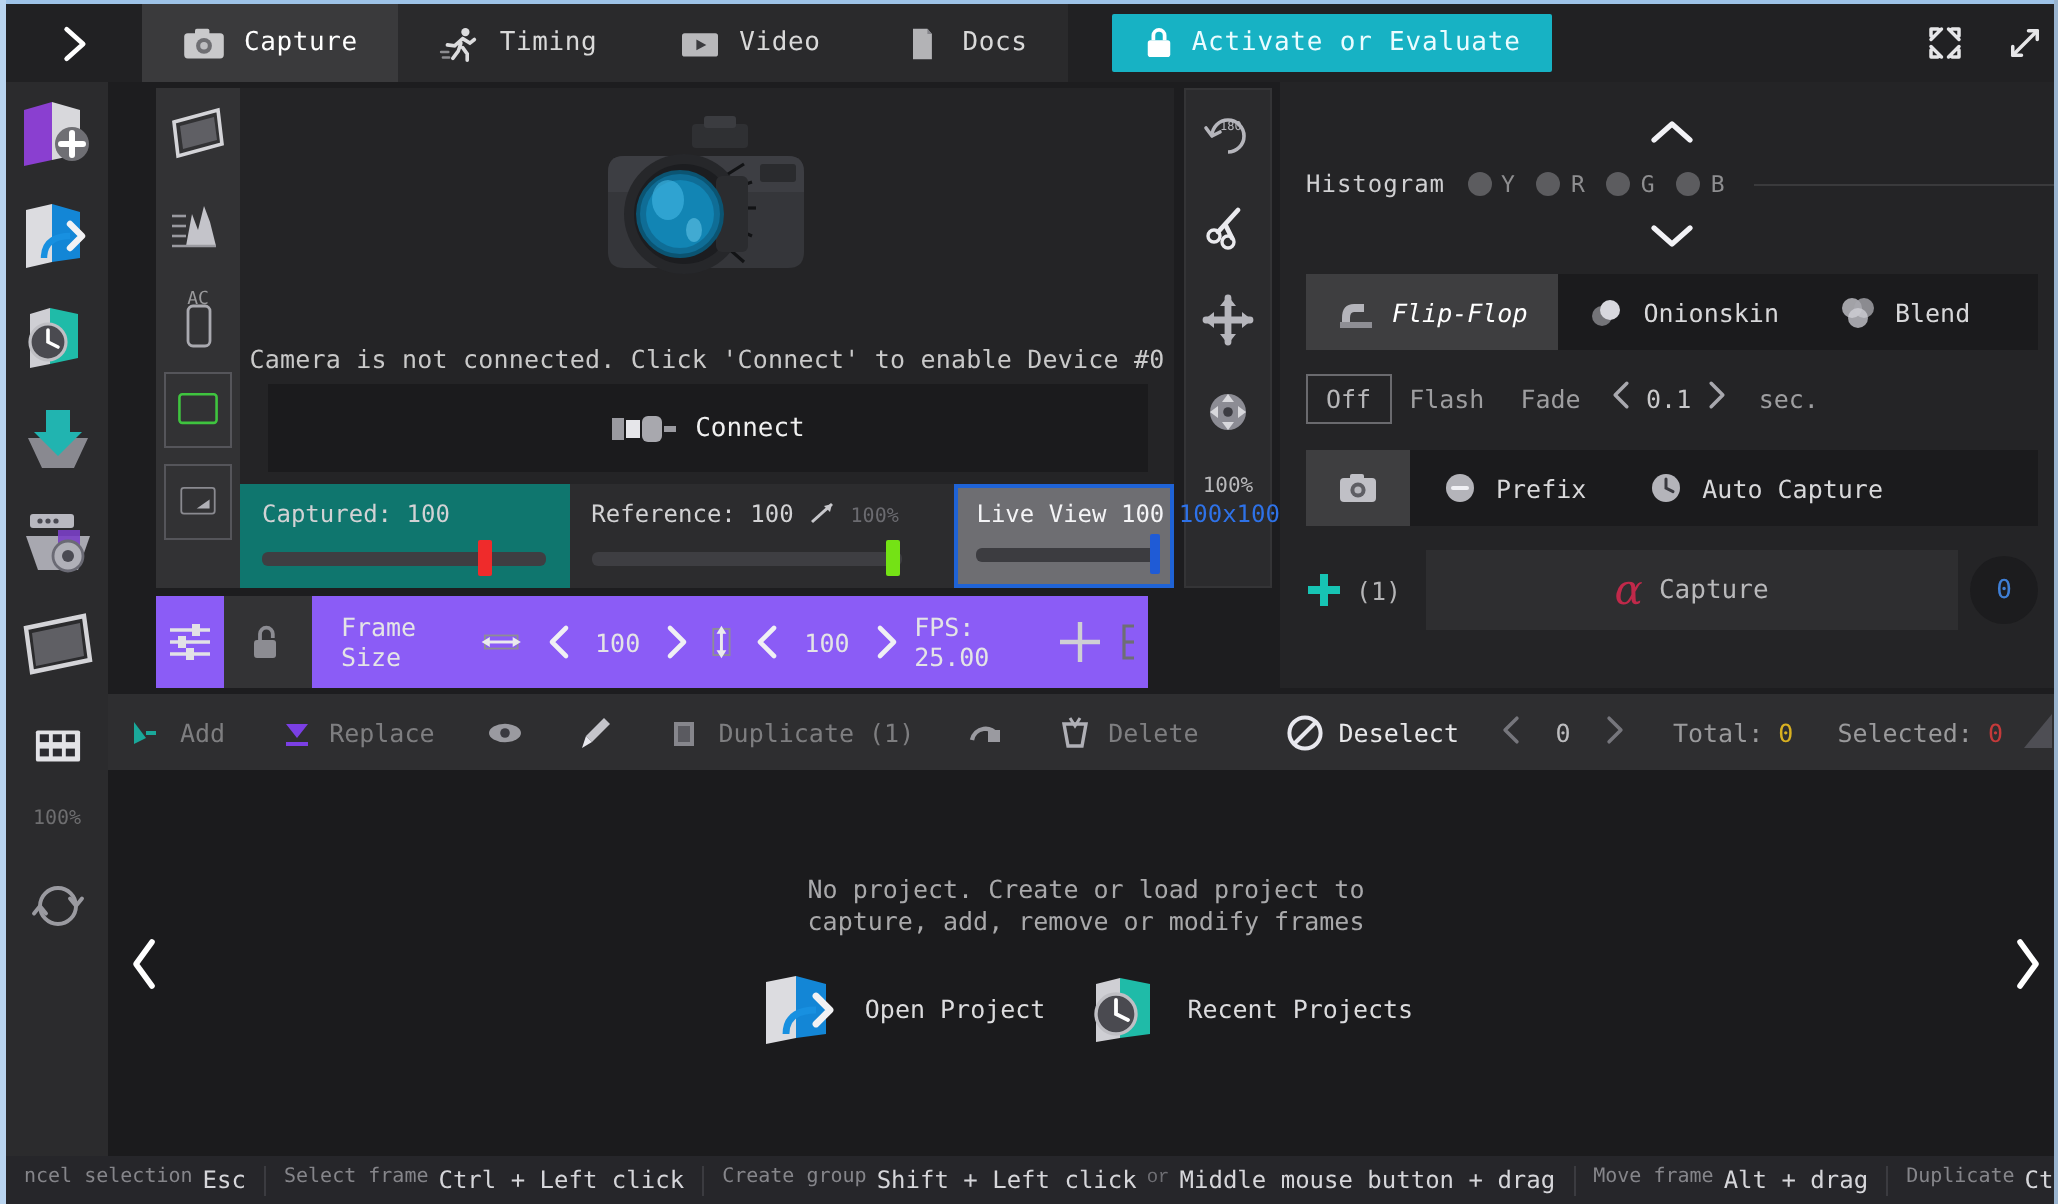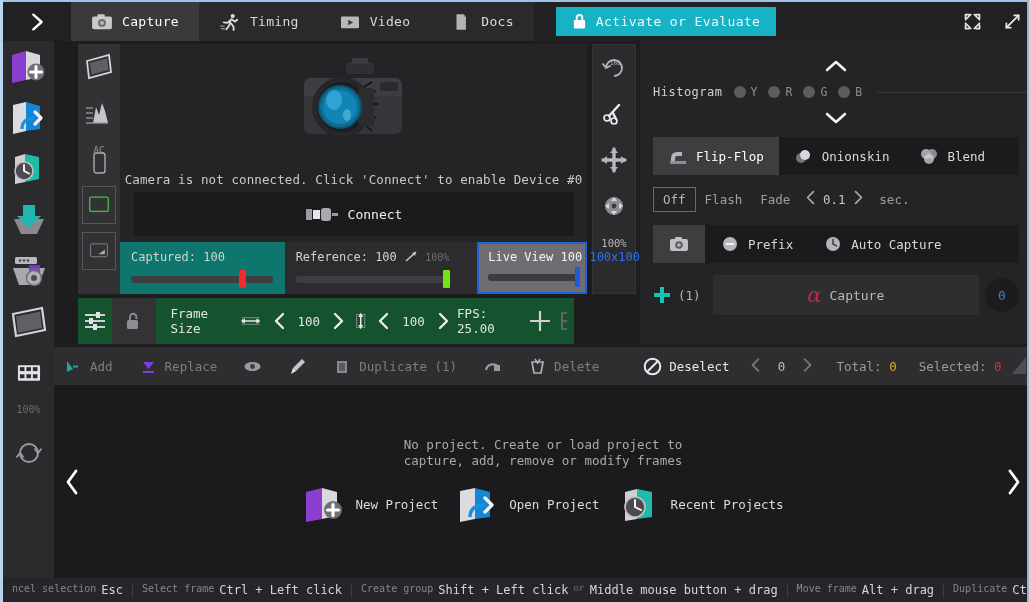--- a/index.html
+++ b/index.html
@@ -138,21 +138,21 @@
     color: #d2d2d4; white-space: nowrap; }
   .sc-pct { font-size: 10px; }
   .sc-track { position: absolute; left: 11px; bottom: 11px; height: 7px;
     border-radius: 3px; }
   .sc-thumb { position: absolute; bottom: 6px; width: 7px; height: 18px;
     border-radius: 1px; }
 
   
   #framebar {
     position: absolute; left: 75px; top: 298px; width: 496px; height: 46px;
-    background: #14532d;
+    background: #8b5cf6;
     display: flex; align-items: center; color: #e4e4e6; font-size: 12.5px;
   }
   .fb-icobox { width: 42px; height: 46px; display: flex; align-items: center;
     justify-content: center; }
   .fb-lockbox { width: 54px; height: 46px; display: flex; align-items: center;
     justify-content: center; background: #333335; }
   .fb-chev { width: 24px; display: flex; align-items: center;
     justify-content: center; cursor: pointer; }
   .fb-chev svg { width: 13px; height: 18px; }
   .fb-num { min-width: 40px; text-align: center; cursor: text; }
@@ -176,21 +176,21 @@
   .hist-dot { width: 12px; height: 12px; border-radius: 50%; background: #5c5c5f; }
   .hist-ltr { font-size: 11.5px; color: #8e8e90; }
   #histrow .hist-rule { flex: 1; height: 1px; background: #3a3a3c;
     margin-left: 4px; }
 
   .tabrow { display: flex; margin: 0 13px; height: 38px; background: #1b1b1d; }
   .tabrow .tb {
     display: flex; align-items: center; gap: 8px; padding: 0 15px;
     color: #d8d8da; font-size: 12.5px; cursor: pointer;
   }
-  .tabrow .tb.active { background: #3e3e40; color: #fff; }
+  .tabrow .tb.active { background: #3e3e40; color: #fff; font-style: italic; }
   .tb svg { width: 20px; height: 18px; flex: none; }
 
   #flashrow {
     display: flex; align-items: center; gap: 0; margin: 10px 13px 0 13px;
     height: 28px; color: #9e9ea0; font-size: 12.5px;
   }
   #flashrow .opt { padding: 4px 9px; cursor: pointer; }
   #flashrow .opt.sel { border: 1px solid #6a6a6e; color: #b6b6b8; }
   #flashrow .fr-chev { width: 22px; text-align: center; cursor: pointer;
     color: #b6b6b8; }
@@ -860,29 +860,20 @@
     </div>
 
     <div id="empty-msg">
       <div>No project. Create or load project to</div>
       <div>capture, add, remove or modify frames</div>
     </div>
 
     <div id="empty-actions">
       <div class="ea">
         <svg viewBox="0 0 46 42">
-          <path d="M3 9 L19 5 L19 36 L3 39 Z" fill="#8a3fd0"></path>
-          <path d="M19 5 L34 9 L34 33 L19 36 Z" fill="#d8d8dc"></path>
-          <circle cx="30" cy="27" r="9" fill="#6f6f74"></circle>
-          <path d="M30 21.5 L30 32.5 M24.5 27 L35.5 27" stroke="#fff" stroke-width="3.2" stroke-linecap="round"></path>
-        </svg>
-        <span>New Project</span>
-      </div>
-      <div class="ea">
-        <svg viewBox="0 0 46 42">
           <path d="M4 8 L19 5 L19 36 L4 39 Z" fill="#dcdce0"></path>
           <path d="M19 5 L34 9 L34 34 L19 36 Z" fill="#1386d6"></path>
           <path d="M14 34 C14 24 22 22 29 22" fill="none" stroke="#1890e0" stroke-width="3.4"></path>
           <path d="M29 15 L36 22 L29 29" fill="none" stroke="#f2f2f4" stroke-width="3.4" stroke-linecap="round" stroke-linejoin="round"></path>
         </svg>
         <span>Open Project</span>
       </div>
       <div class="ea">
         <svg viewBox="0 0 46 42">
           <path d="M19 6 L34 9 L34 34 L19 36 Z" fill="#1fbba8"></path>

